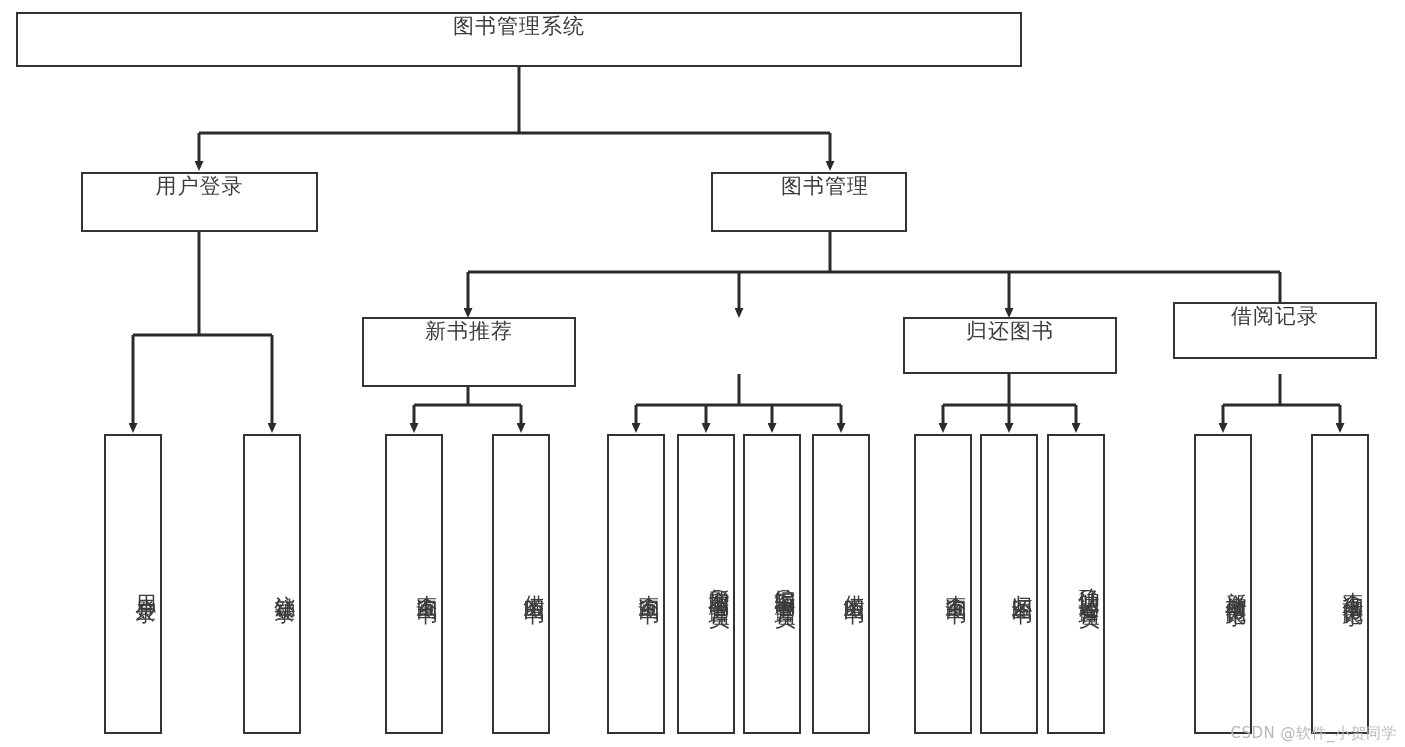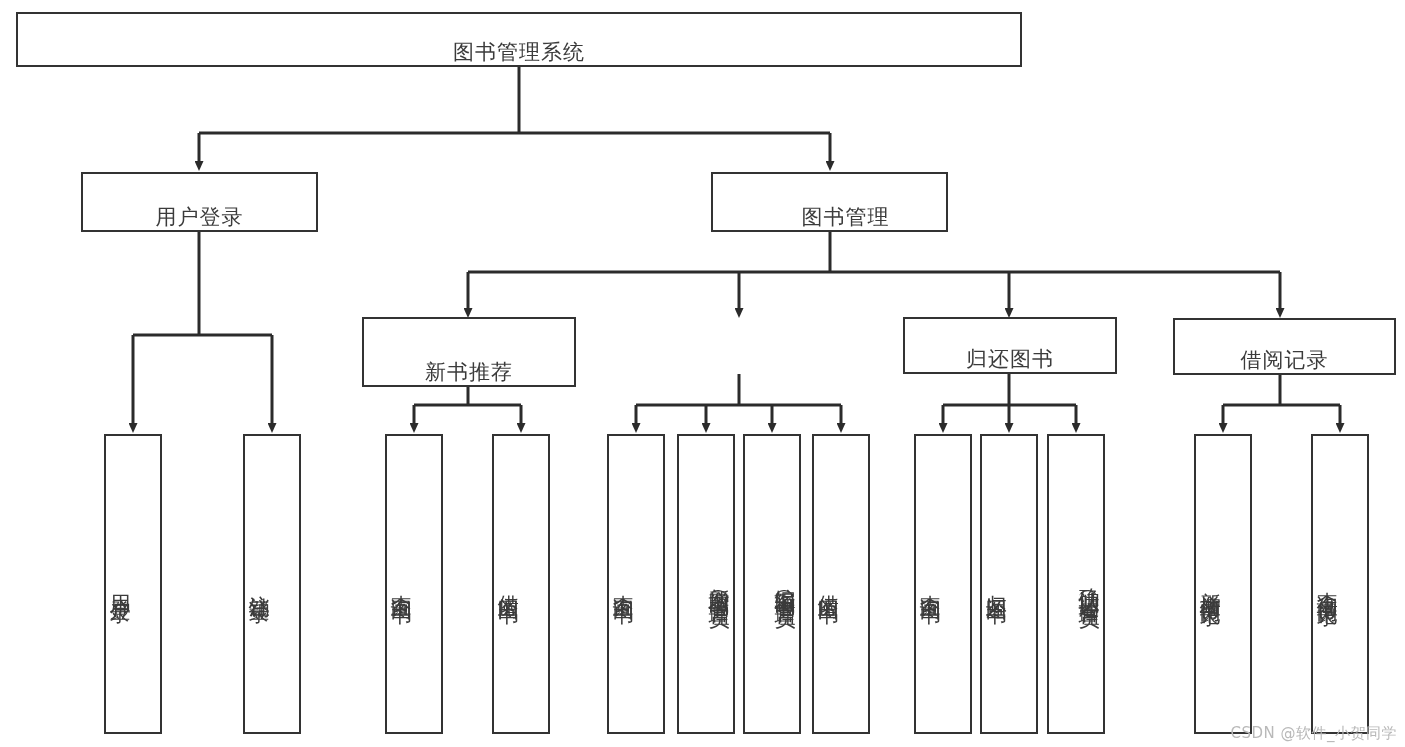--- a/index.html
+++ b/index.html
@@ -18,21 +18,21 @@
     position:absolute;left:0;top:0;
     width:1405px;height:747px;
     pointer-events:none;
   }
   .node{
     position:absolute;
     box-sizing:border-box;
     background:#ffffff;
     border:2px solid #333333;
     display:flex;
-    align-items:flex-end;
+    align-items:flex-start;
     justify-content:center;
     color:#3b3b3b;
     letter-spacing:1px;
   }
   .node.h{
     font-size:21px;
     line-height:1.2;
   }
   
   .node.v{
@@ -110,31 +110,31 @@
     </g>
   </svg>
 
   <div class="node h" style="left:16px;top:12px;width:1006px;height:55px;">
     <span>图书管理系统</span>
   </div>
 
   <div class="node h" style="left:81px;top:172px;width:237px;height:60px;">
     <span>用户登录</span>
   </div>
-  <div class="node h" style="left:711px;top:172px;width:237px;height:60px;padding-left:32px;">
+  <div class="node h" style="left:711px;top:172px;width:196px;height:60px;padding-left:32px;">
     <span>图书管理</span>
   </div>
 
   <div class="node h" style="left:362px;top:317px;width:214px;height:70px;">
     <span>新书推荐</span>
   </div>
   <div class="node h" style="left:903px;top:317px;width:214px;height:57px;">
     <span>归还图书</span>
   </div>
-  <div class="node h" style="left:1173px;top:318px;width:223px;height:57px;">
+  <div class="node h" style="left:1173px;top:302px;width:204px;height:57px;">
     <span>借阅记录</span>
   </div>
 
   <div class="node v" style="left:104px;top:434px;width:58px;height:300px;">
     <span>用户登录</span>
   </div>
   <div class="node v" style="left:243px;top:434px;width:58px;height:300px;">
     <span>注销登录</span>
   </div>
 

